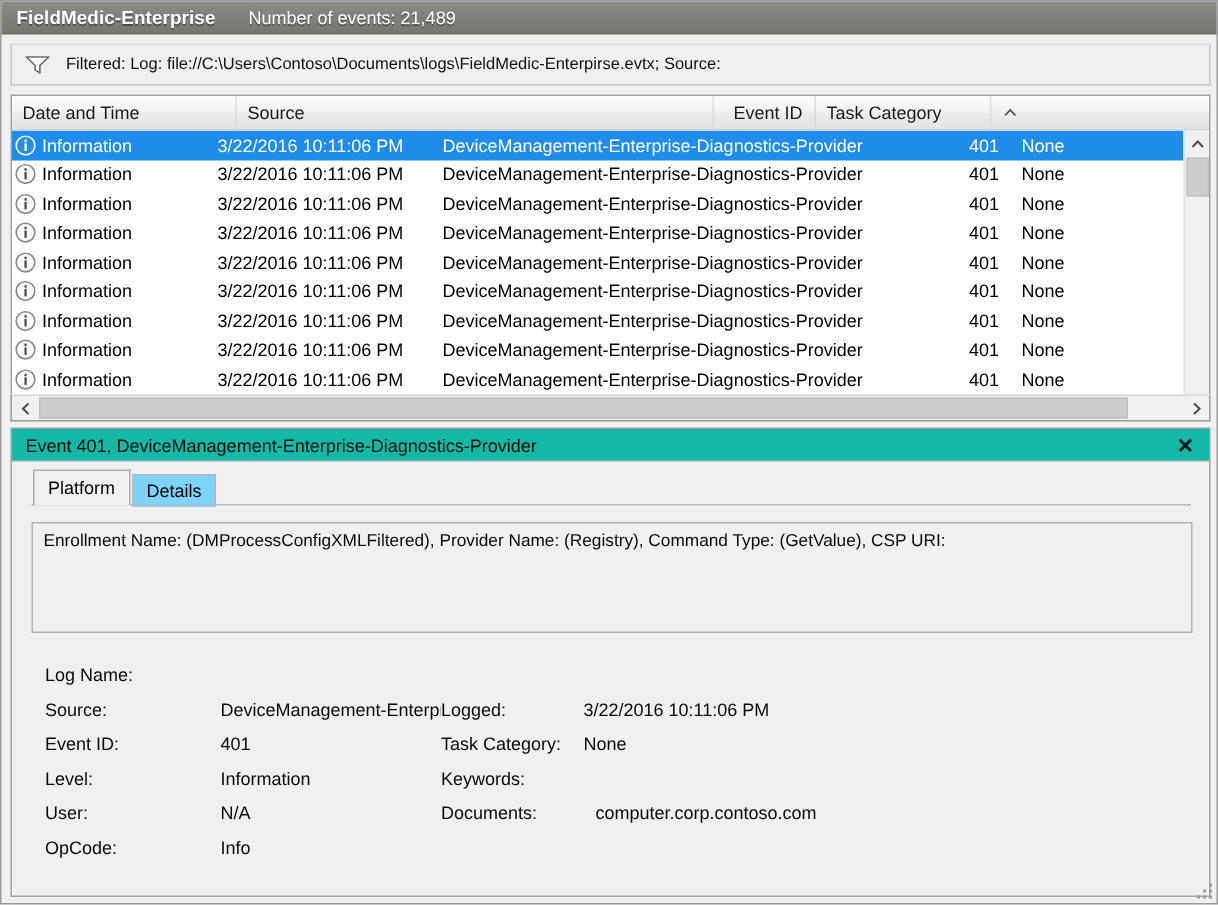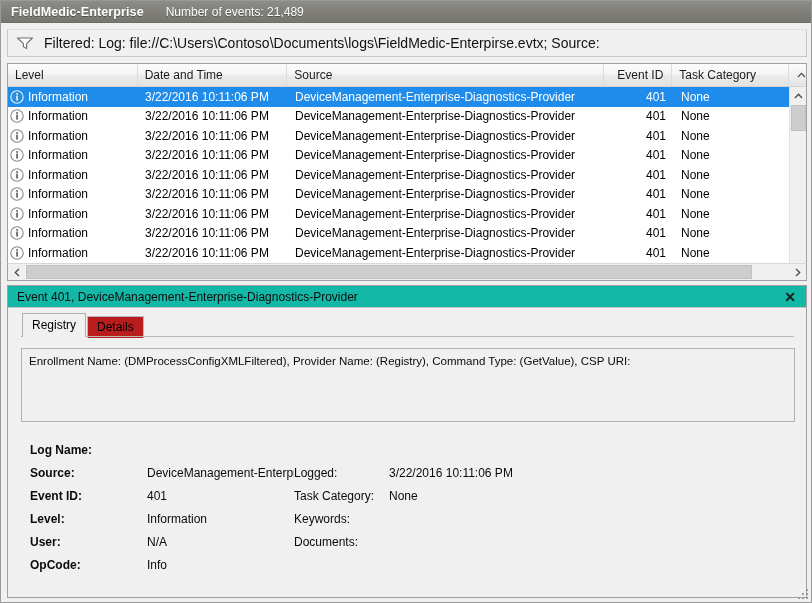--- a/index.html
+++ b/index.html
@@ -63,21 +63,21 @@
     background: #f0f0f0;
     border: 1px solid #c8c8c8;
     border-top-color: #dedede;
     box-sizing: border-box;
     display: flex;
     align-items: center;
     padding-left: 8px;
   }
   .funnel-icon { width: 18px; height: 14px; margin-right: 10px; flex: 0 0 auto; }
   .filter-text {
-    font-size: 14px;
+    font-size: 11px;
     color: #111111;
     white-space: nowrap;
     overflow: hidden;
   }
 
   
   .list-panel {
     position: absolute;
     left: 6px; top: 62px;
     width: 800px;
@@ -245,21 +245,21 @@
     padding-left: 14px;
     box-sizing: border-box;
     display: flex;
     align-items: flex-end;
   }
   .tab {
     font-size: 12px;
     padding: 3px 9px 3px 9px;
     border: 1px solid #b9b9b9;
     border-bottom: none;
-    background: #b91c1c;
+    background: #7dd3fc;
     box-sizing: border-box;
     line-height: 15px;
     position: relative;
     top: 1px;
     margin-right: 1px;
   }
   .tab.active {
     background: #f0f0f0;
     border-color: #b0b0b0;
     padding-top: 4px;
@@ -295,21 +295,21 @@
   }
 
   .fields {
     position: absolute;
     left: 22px; top: 152px;
     width: 760px;
     font-size: 12px;
     color: #0a0a0a;
   }
   .frow { display: flex; height: 23px; align-items: center; }
-  .lbl-a { width: 117px; flex: 0 0 auto; font-weight: bold; }
+  .lbl-a { width: 117px; flex: 0 0 auto; }
   .val-a { width: 147px; flex: 0 0 auto; overflow: hidden; white-space: nowrap; }
   .lbl-b { width: 95px; flex: 0 0 auto; }
   .val-b { flex: 1 1 auto; white-space: nowrap; }
   .val-b.indent { padding-left: 8px; }
 
   
   .resize-grip {
     position: absolute;
     right: 2px; bottom: 2px;
     width: 12px; height: 12px;
@@ -330,21 +330,20 @@
       <svg width="18" height="14" viewBox="0 0 18 14">
         <path d="M1.5 2 H16.5 L10.6 7.6 V12.6 L7.4 10.6 V7.6 Z" fill="#ffffff" stroke="#6e6e6e" stroke-width="1.1" stroke-linejoin="round"></path>
       </svg>
     </span>
     <span class="filter-text">Filtered: Log: file://C:\Users\Contoso\Documents\logs\FieldMedic-Enterpirse.evtx; Source:</span>
   </div>
 
   <div class="list-panel">
 
     <div class="list-header">
-      <div class="hcell" style="width:130px">Level</div>
       <div class="hcell" style="width:150px">Date and Time</div>
       <div class="hcell" style="width:318px">Source</div>
       <div class="hcell num" style="width:68px">Event ID</div>
       <div class="hcell" style="width:117px">Task Category</div>
       <div class="hcell hcorner">
         <svg width="9" height="6" viewBox="0 0 9 6">
           <path d="M1 5 L4.5 1.3 L8 5" fill="none" stroke="#4a4a4a" stroke-width="1.2"></path>
         </svg>
       </div>
     </div>
@@ -524,21 +523,21 @@
   </div>
 
   <div class="detail-panel">
 
     <div class="detail-head">
       <span class="detail-title">Event 401, DeviceManagement-Enterprise-Diagnostics-Provider</span>
       <span class="close-x">✕</span>
     </div>
 
     <div class="tabstrip">
-      <div class="tab active">Registry</div>
+      <div class="tab active">Platform</div>
       <div class="tab">Details</div>
       <div class="tab-underline"></div>
     </div>
 
     <div class="msgbox">
       <p>Enrollment Name: (DMProcessConfigXMLFiltered), Provider Name: (Registry), Command Type: (GetValue), CSP URI:</p>
     </div>
 
     <div class="fields" id="fields">
         <div class="frow">
@@ -562,20 +561,21 @@
         <div class="frow">
           <div class="lbl-a">Level:</div>
           <div class="val-a">Information</div>
           <div class="lbl-b">Keywords:</div>
           <div class="val-b"></div>
         </div>
         <div class="frow">
           <div class="lbl-a">User:</div>
           <div class="val-a">N/A</div>
           <div class="lbl-b">Documents:</div>
+          <div class="val-b indent">computer.corp.contoso.com</div>
         </div>
         <div class="frow">
           <div class="lbl-a">OpCode:</div>
           <div class="val-a">Info</div>
           <div class="lbl-b"></div>
           <div class="val-b"></div>
         </div>
       </div>
 
   </div>

